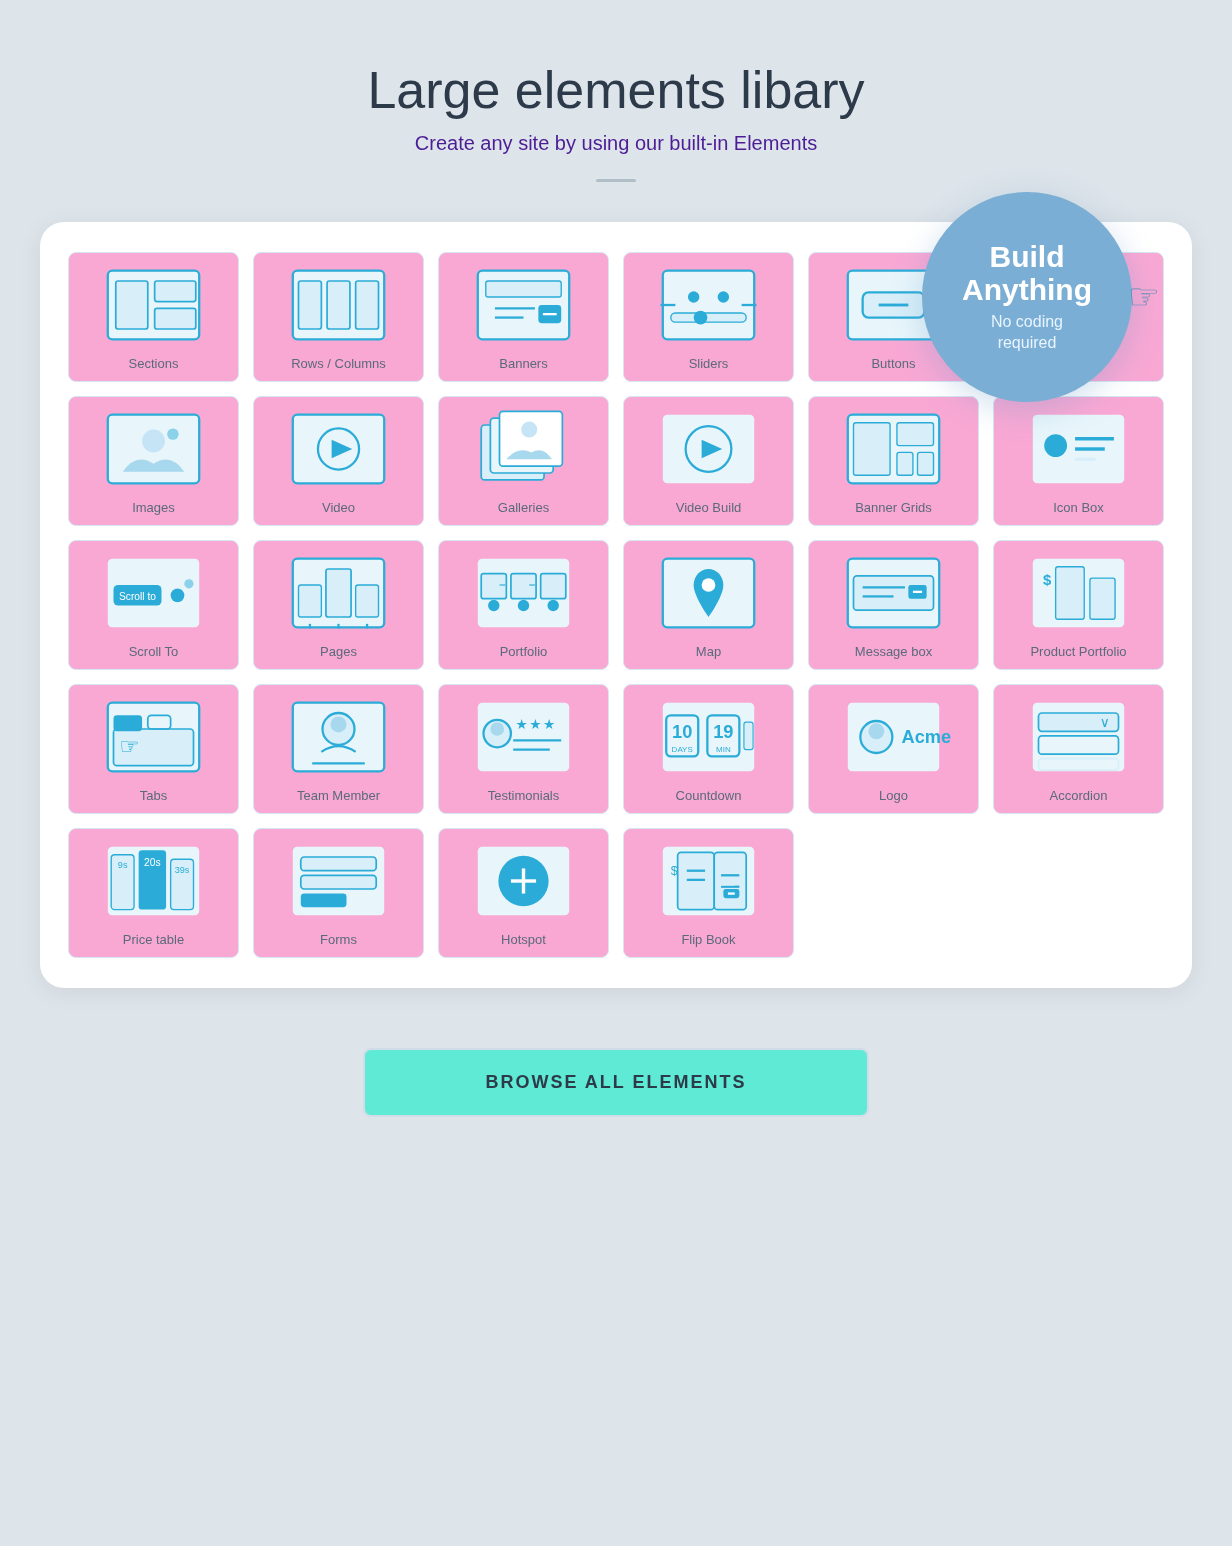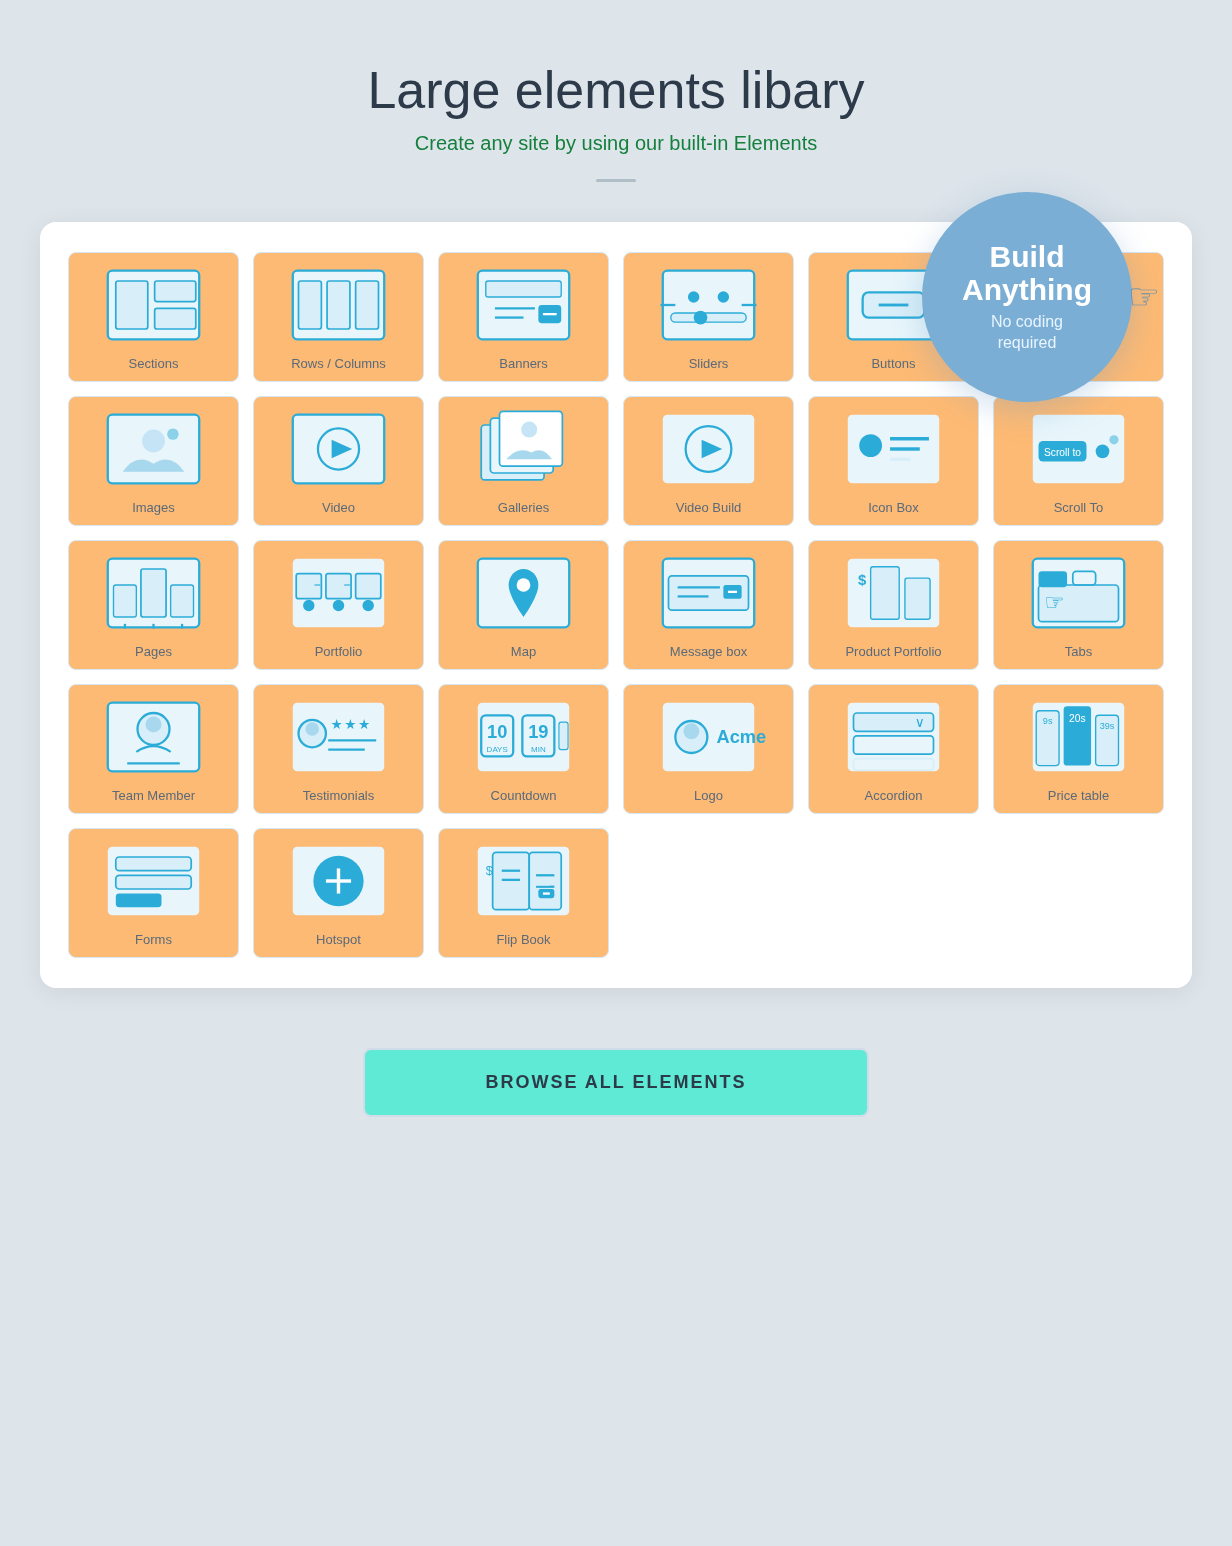--- a/index.html
+++ b/index.html
@@ -15,34 +15,34 @@
       margin-bottom: 30px;
     }
     .page-title {
       font-size: 52px;
       font-weight: 400;
       color: #2d3a4a;
       margin-bottom: 12px;
     }
     .page-subtitle {
       font-size: 20px;
-      color: #15803d;
+      color: #4c1d95;
       margin-bottom: 24px;
     }
     .divider {
       width: 40px;
       height: 3px;
       background: #b0bec8;
       margin: 0 auto 40px;
       border-radius: 2px;
     }
     .library-wrapper {
       position: relative;
       background: #fff;
-      border-radius: 16px;
+      border-radius: 24px;
       padding: 30px 28px;
       box-shadow: 0 4px 24px rgba(0,0,0,0.07);
       margin-bottom: 60px;
     }
     .bubble {
       position: absolute;
       top: -30px;
       right: 60px;
       width: 210px;
       height: 210px;
@@ -76,21 +76,21 @@
       transform: translateY(-50%);
       font-size: 36px;
       color: #5a8db5;
     }
     .grid {
       display: grid;
       grid-template-columns: repeat(6, 1fr);
       gap: 14px;
     }
     .element-card {
-      background: #fdba74;
+      background: #f9a8d4;
       border: 1.5px solid #d6e6f2;
       border-radius: 8px;
       padding: 12px 8px 10px;
       display: flex;
       flex-direction: column;
       align-items: center;
       cursor: pointer;
       transition: border-color 0.2s, box-shadow 0.2s;
       min-height: 130px;
     }
@@ -278,20 +278,33 @@
       <div class="element-icon">
         <svg viewBox="0 0 90 70">
           <rect x="5" y="5" width="80" height="60" rx="4" class="ic-bg"></rect>
           <circle cx="45" cy="35" r="20" stroke="#2bacd8" stroke-width="2" fill="none"></circle>
           <polygon points="39,27 39,43 57,35" fill="#2bacd8"></polygon>
         </svg>
       </div>
       <span class="element-label">Video Build</span>
     </div>
 
+    <div class="element-card">
+      <div class="element-icon">
+        <svg viewBox="0 0 90 70">
+          <rect x="5" y="5" width="80" height="60" rx="4" class="ic-bg"></rect>
+          <rect x="5" y="5" width="80" height="60" rx="4" stroke="#2bacd8" stroke-width="2" fill="none"></rect>
+          <rect x="10" y="12" width="32" height="46" rx="2" fill="#d8eff9" stroke="#2bacd8" stroke-width="1.2"></rect>
+          <rect x="48" y="12" width="32" height="20" rx="2" fill="#d8eff9" stroke="#2bacd8" stroke-width="1.2"></rect>
+          <rect x="48" y="38" width="14" height="20" rx="2" fill="#d8eff9" stroke="#2bacd8" stroke-width="1.2"></rect>
+          <rect x="66" y="38" width="14" height="20" rx="2" fill="#d8eff9" stroke="#2bacd8" stroke-width="1.2"></rect>
+        </svg>
+      </div>
+      <span class="element-label">Banner Grids</span>
+    </div>
 
     <div class="element-card">
       <div class="element-icon">
         <svg viewBox="0 0 90 70">
           <rect x="5" y="5" width="80" height="60" rx="4" class="ic-bg"></rect>
           <circle cx="25" cy="32" r="10" fill="#2bacd8"></circle>
           <line x1="42" y1="26" x2="76" y2="26" stroke="#2bacd8" stroke-width="3"></line>
           <line x1="42" y1="35" x2="68" y2="35" stroke="#2bacd8" stroke-width="3"></line>
           <line x1="42" y1="44" x2="60" y2="44" stroke="#d8eff9" stroke-width="3"></line>
         </svg>

